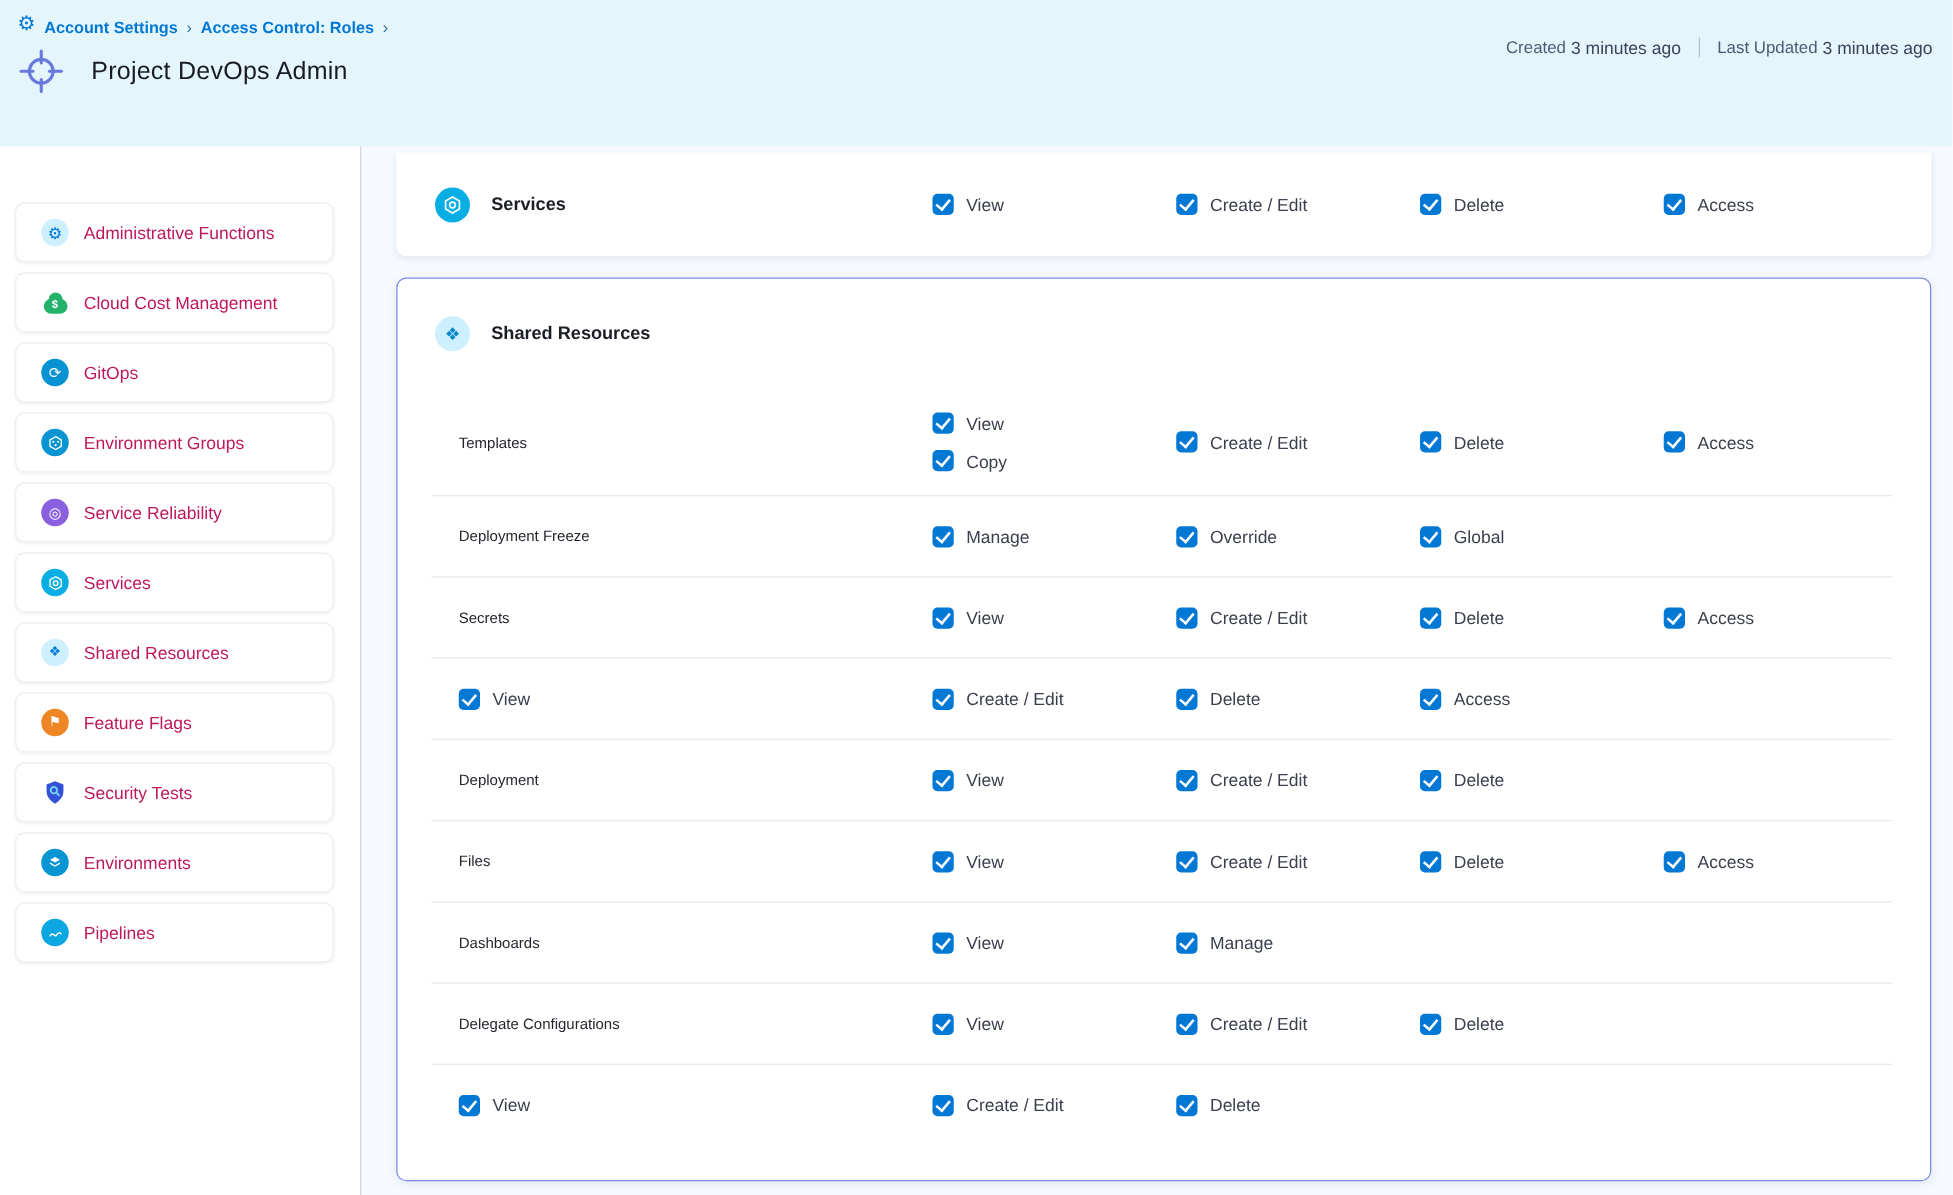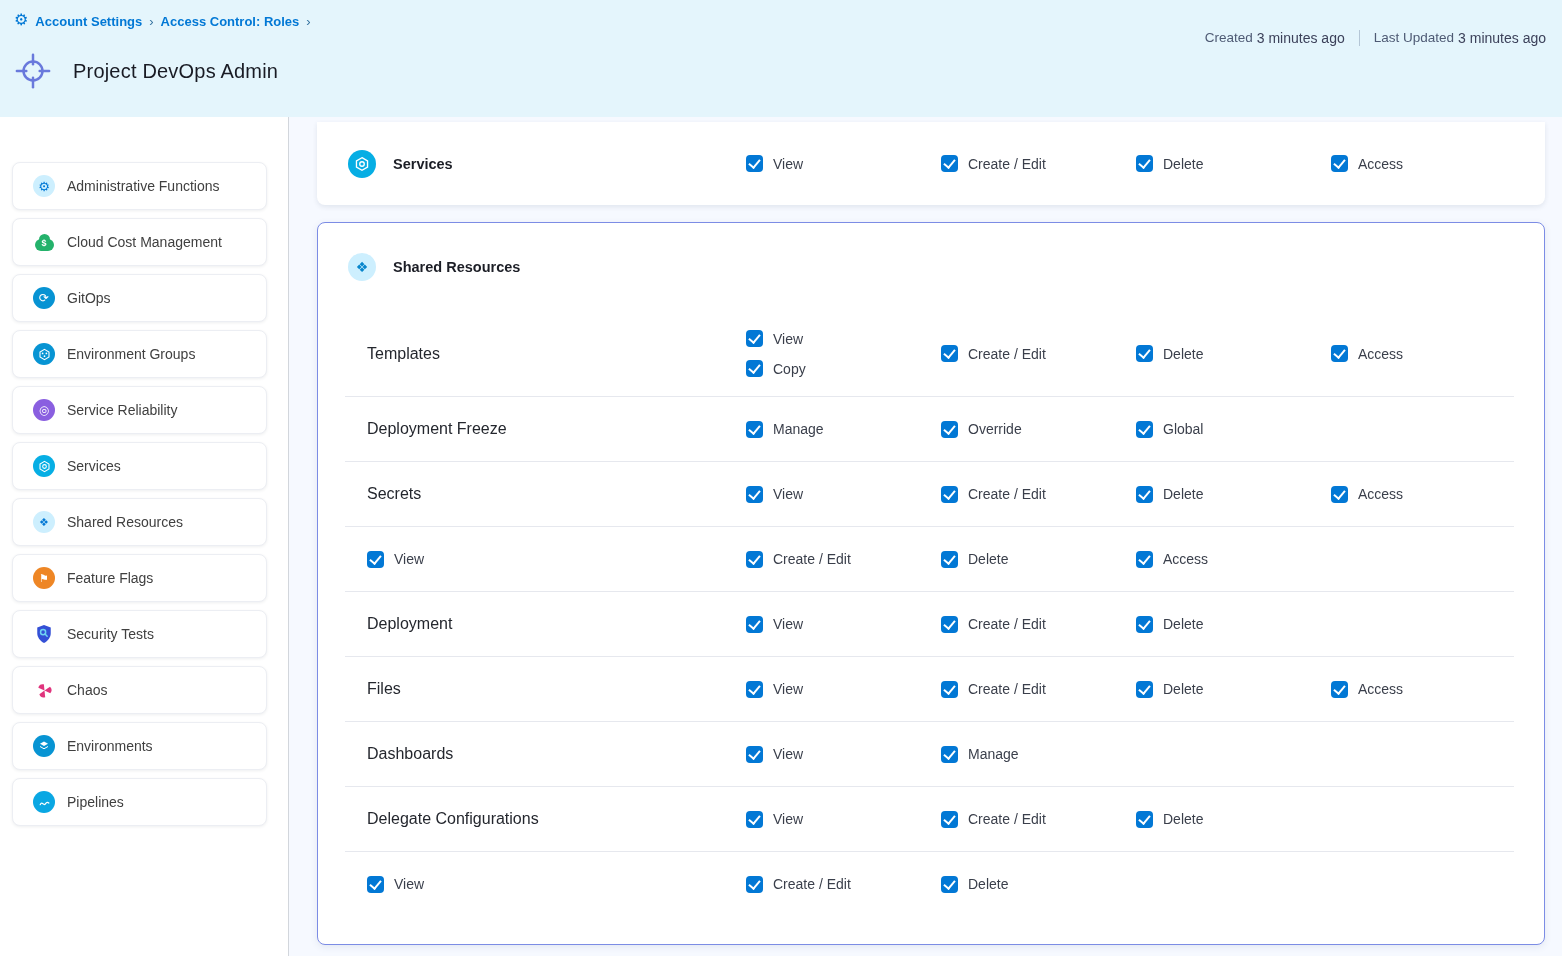--- a/index.html
+++ b/index.html
@@ -9,57 +9,57 @@
     background:#f6f9ff;
     font-family:"Liberation Sans","DejaVu Sans",sans-serif;
     color:#23272e;
   }
   
   header{height:117px;background:#e4f5fc;padding:13px 16px 0 14px;position:relative;}
   .breadcrumb{display:flex;align-items:center;gap:7px;font-size:13px;font-weight:600;}
   .crumb-gear{color:#0278d5;font-size:16px;line-height:1;transform:translateY(-1px);}
   .crumb-link{color:#0278d5;cursor:pointer;text-decoration:none;}
   .crumb-sep{color:#35729f;font-size:13px;font-weight:400;}
-  .title-row{display:flex;align-items:center;gap:21px;margin-top:23px;}
+  .title-row{display:flex;align-items:center;gap:21px;margin-top:9px;}
   .title-row h1{font-size:20px;font-weight:500;color:#191b24;letter-spacing:.2px;}
   .meta{position:absolute;top:30px;right:16px;display:flex;align-items:stretch;}
   .meta-col{display:flex;flex-direction:row;gap:4px;}
   .m-label{font-size:13.5px;color:#4e5a74;}
   .m-value{font-size:14px;color:#3c415a;}
   .meta-sep{width:1px;background:#b4c6d6;margin:0 14px;}
   
   .body{display:flex;height:839px;}
   aside{width:289px;background:#ffffff;border-right:1px solid #d2d6dc;padding-top:45px;flex:none;}
   .side-card{
     width:255px;height:48px;margin:0 0 8px 12px;background:#fff;
     border:1px solid #eceef3;border-radius:8px;
     box-shadow:0 1px 3px rgba(35,45,60,.08);
     display:flex;align-items:center;gap:12px;padding-left:20px;cursor:pointer;
   }
-  .side-label{font-size:14px;color:#404040;}
+  .side-label{font-size:14px;color:#be185d;}
   .ic{width:22px;height:22px;border-radius:50%;display:flex;align-items:center;justify-content:center;flex:none;position:relative;}
   .ic-glyph{line-height:1;display:block;}
   .cloud-body{width:19px;height:12px;background:#24b26b;border-radius:7px;position:relative;margin-top:5px;}
   .cloud-body::before{content:"";position:absolute;width:11px;height:11px;background:#24b26b;border-radius:50%;top:-5px;left:4px;}
   .cloud-dollar{position:absolute;left:50%;top:55%;transform:translate(-50%,-50%);color:#fff;font-size:9px;font-weight:700;z-index:1;}
   
   main{flex:1;padding:5px 0 0 28px;}
   .card{width:1228px;background:#fff;}
   .services-card{height:83px;border-radius:0 0 8px 8px;box-shadow:0 2px 5px rgba(40,60,85,.10);}
   .services-row{display:grid;grid-template-columns:398px 195px 195px 195px 195px;align-items:center;height:100%;padding-left:31px;}
   .cell-label{display:flex;align-items:center;gap:17px;}
   .big-ic{width:28px;height:28px;border-radius:50%;display:flex;align-items:center;justify-content:center;flex:none;}
   .sec-title{font-size:14.5px;font-weight:700;color:#1c1e26;}
   .shared-card{margin-top:17px;height:723px;border:1.5px solid #7c8ce5;border-radius:8px;box-shadow:0 2px 7px rgba(60,80,130,.10);overflow:hidden;}
   .shared-head{height:88px;display:flex;align-items:center;gap:17px;padding-left:30px;}
   .rows{margin:0 30px 0 27px;}
   .p-row{display:grid;grid-template-columns:379px 195px 195px 195px 195px;align-items:center;min-height:65px;padding-left:22px;}
   .p-row.tall{min-height:85px;}
   .p-row + .p-row{border-top:1px solid #e6e8ee;}
-  .row-label{font-size:16px;color:#24272e;}
+  .row-label{font-size:12px;color:#24272e;}
   .p-cell{display:flex;flex-direction:column;gap:13px;justify-content:flex-end;}
   .cb-wrap{display:flex;align-items:center;gap:10px;cursor:pointer;}
   .cb{width:17px;height:17px;border-radius:4px;background:#0278d5;position:relative;flex:none;}
   .cb::after{content:"";position:absolute;left:5px;top:2px;width:5px;height:9px;border:solid #fff;border-width:0 2px 2px 0;transform:rotate(40deg);}
   .cb-label{font-size:14px;color:#3a3f4b;}
 </style>
 </head>
 <body>
 
 <div class="page">
@@ -182,34 +182,20 @@
                   <path d="M12 1l9 3.4v7.1c0 6-3.8 10.4-9 13.5-5.2-3.1-9-7.5-9-13.5V4.4z" fill="#3450d6"></path>
                   <circle cx="10.8" cy="10.5" r="3.4" fill="none" stroke="#6fd4f2" stroke-width="2"></circle>
                   <line x1="13.4" y1="13.1" x2="16.2" y2="15.9" stroke="#6fd4f2" stroke-width="2" stroke-linecap="round"></line>
                 </svg>
               </span>
             </span>
             <span class="side-label">Security Tests</span>
           </div>
           <div class="side-card">
             <span style="display: flex;">
-              <span class="ic">
-                <svg width="19" height="19" viewBox="0 0 24 24">
-                  <g fill="#e0347d">
-                    <path d="M12 12L4.2 8.4a6 6 0 0 1 7-4.2z"></path>
-                    <path d="M12 12l6.9-4.8a6 6 0 0 1 .4 8.2z"></path>
-                    <path d="M12 12l.9 8.4a6 6 0 0 1-7.4-3.6z"></path>
-                  </g>
-                </svg>
-              </span>
-            </span>
-            <span class="side-label">Chaos</span>
-          </div>
-          <div class="side-card">
-            <span style="display: flex;">
               <span class="ic" style="background:#0794d3">
                 <svg width="12" height="12" viewBox="0 0 24 24">
                   <path d="M12 3l8 4.5-8 4.5-8-4.5z" fill="#fff"></path>
                   <path d="M4 13l8 4.5 8-4.5" fill="none" stroke="#fff" stroke-width="2"></path>
                 </svg>
               </span>
             </span>
             <span class="side-label">Environments</span>
           </div>
           <div class="side-card">

